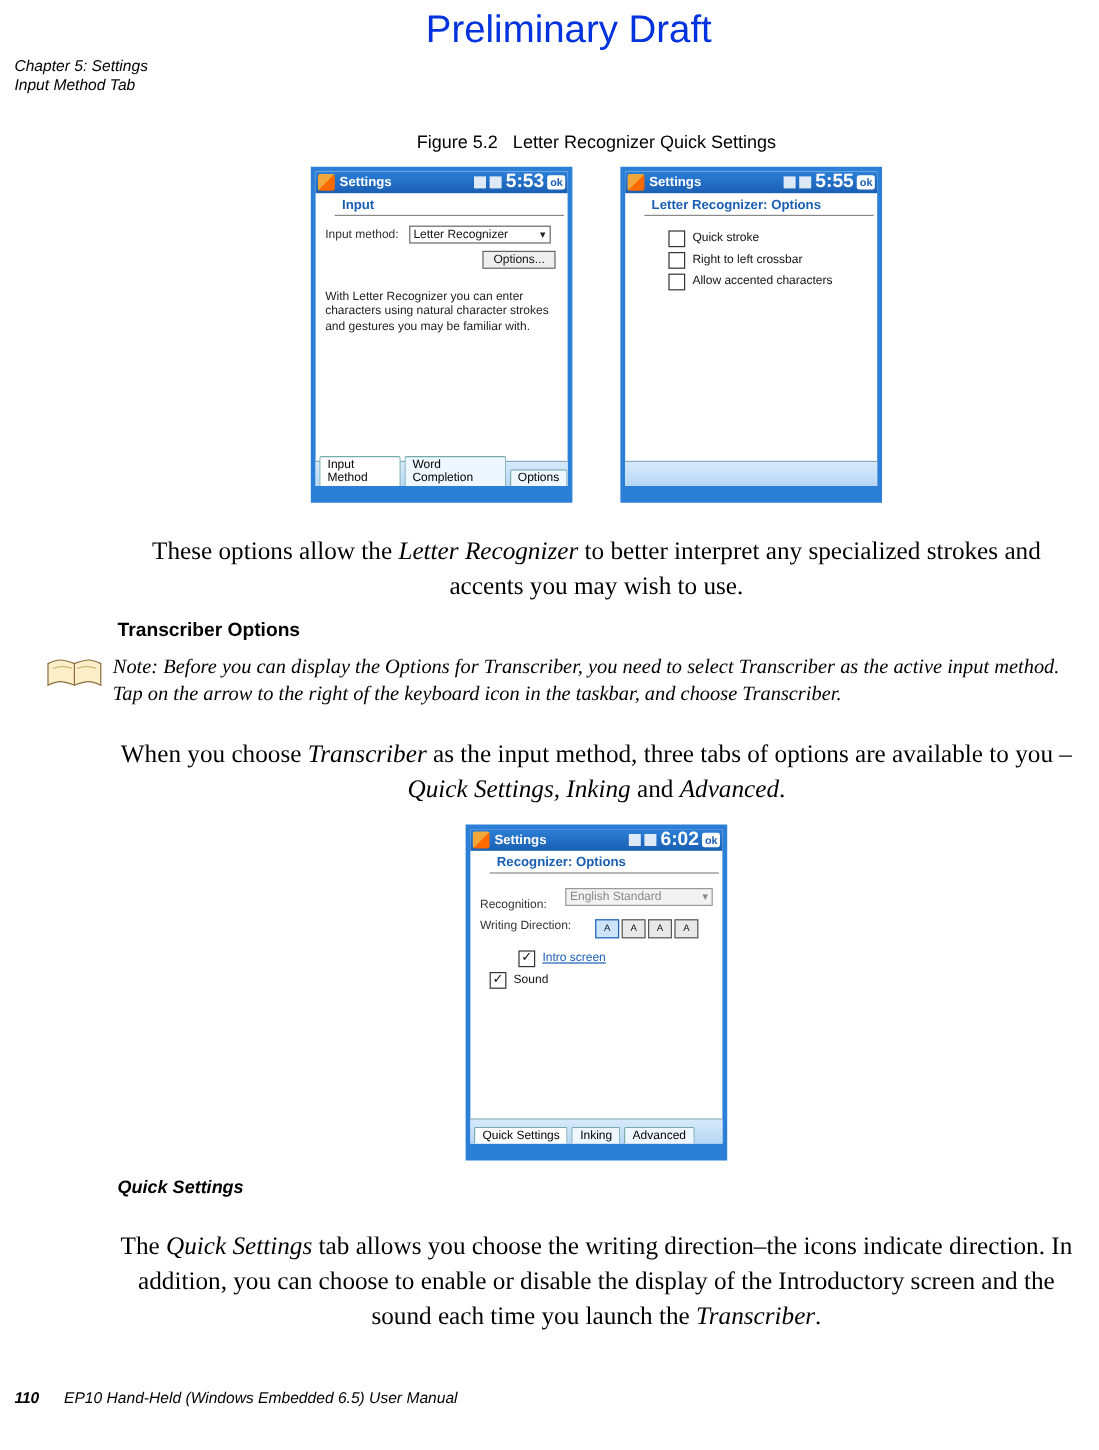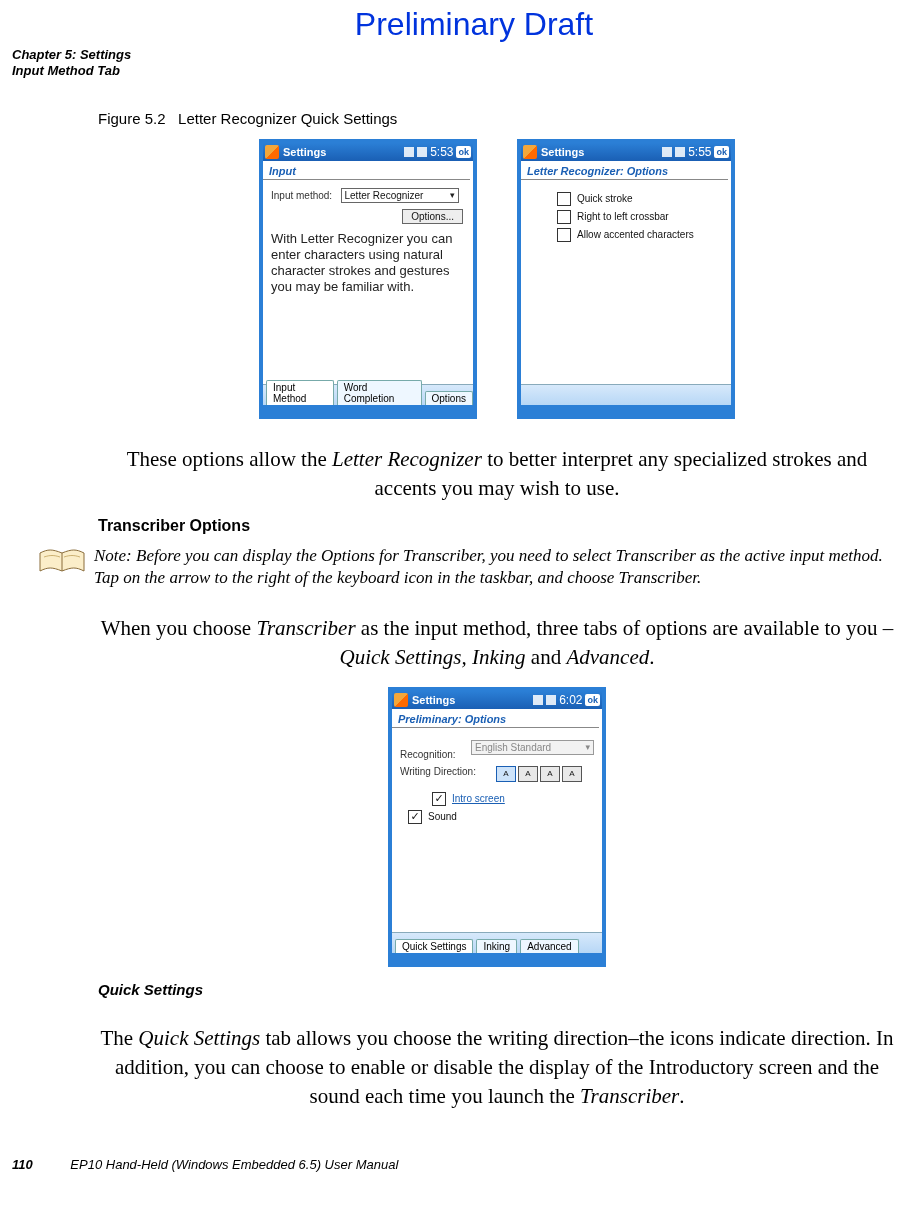--- a/index.html
+++ b/index.html
@@ -16,34 +16,35 @@
     color: #0033dd;
     font-size: 32px;
     text-align: center;
     margin-top: 6px;
     margin-bottom: 4px;
     padding-left: 32px;
   }
   .chapter-header {
     font-family: Verdana, Arial, sans-serif;
     font-style: italic;
-    font-weight: bold;
+    font-weight: normal;
     font-size: 13px;
     line-height: 1.25;
     margin-left: 12px;
     margin-bottom: 30px;
   }
   .content {
     margin-left: 98px;
     margin-right: 20px;
   }
   .figure-caption {
     font-family: Verdana, Arial, sans-serif;
     font-size: 15px;
     margin-bottom: 12px;
+    text-align: center;
   }
   .screenshots-row {
     display: flex;
     justify-content: center;
     gap: 40px;
     margin-bottom: 20px;
   }
   .pda {
     width: 210px;
     border: 4px solid #2b7fd6;
@@ -67,52 +68,51 @@
   }
   .flag-icon {
     width: 14px; height: 14px;
     background: linear-gradient(135deg,#f3a73b 50%, #ff6a00 50%);
     margin-right: 4px;
     border-radius: 2px;
   }
   .tb-spacer { flex:1; }
   .tb-right { display:flex; align-items:center; gap:3px; margin-right:2px;}
   .tb-icon { width:10px; height:10px; background: #fff; opacity:0.85; }
-  .tb-time { font-size:12px; font-weight:normal; }
+  .tb-time { font-size:16px; font-weight:bold; }
   .ok-btn {
     background:#fff; color:#1a5fb4; font-size:9px; font-weight:bold;
     padding: 0 2px; border-radius:2px; height:12px; line-height:12px;
   }
   .pda-subtitle {
     color:#1a5fb4; font-weight:bold; font-size:11px;
     padding: 4px 6px 2px 6px;
     border-bottom:1px solid #888;
-    margin: 0 3px 6px 0;
-    font-style: italic;
+    margin: 0 3px 6px 16px;
   }
   .pda-body {
     padding: 2px 8px;
     min-height: 198px;
     box-sizing: border-box;
     color:#111;
     font-size:10px;
   }
   .lbl { color:#333; }
   .sel-box {
     border:1px solid #666; padding:1px 18px 1px 3px; font-size:10px;
     background:white; position:relative; display:inline-block; min-width:95px;
   }
   .sel-box::after{
     content:"▾"; position:absolute; right:3px; top:1px; font-size:9px; color:#222;
   }
   .opt-btn{
     border:1px solid #666; padding:1px 8px; font-size:10px; background:#eee;
     display:inline-block;
   }
-  .help-txt{ margin-top:7px; font-size:13px; line-height:1.25; color:#222;}
+  .help-txt{ margin-top:18px; font-size:10px; line-height:1.25; color:#222;}
   .checkbox-row { display:flex; align-items:center; gap:6px; margin:4px 0 4px 28px; }
   .cb { width:12px; height:12px; border:1px solid #333; background:white; flex:none;}
   .cb.checked::after{ content:"✓"; font-size:11px; line-height:10px; display:block; text-align:center;}
   .link { color:#1a5fb4; text-decoration:underline; }
   .pda-tabs {
     background: linear-gradient(to bottom,#d7e9fb,#b7d7f6);
     border-top:1px solid #8ab;
     height:20px; display:flex; align-items:flex-end;
     font-size:10px;
   }
@@ -160,21 +160,21 @@
   .note-label { font-style: italic; }
   .single-screenshot{ display:flex; justify-content:center; margin:8px 0 14px 0;}
   .footer {
     font-family: Verdana, Arial, sans-serif;
     font-style: italic;
     font-size: 13px;
     position:absolute;
     bottom: 14px;
     left: 12px;
   }
-  .footer .pn { font-weight:bold; margin-right:34px;}
+  .footer .pn { font-weight:bold; margin-right:17px;}
   .disabled-sel{
     border:1px solid #999; background:#f2f2f2; color:#888;
     padding:1px 18px 1px 3px; min-width:100px; position:relative; display:inline-block;
     font-size:10px;
   }
   .disabled-sel::after{ content:"▾"; position:absolute; right:3px; top:1px; font-size:9px; color:#888;}
   .wd-icons{ display:inline-flex; gap:2px; margin-left:4px;}
   .wd-icons span{
     width:18px; height:14px; border:1px solid #555; background:#e8e8e8;
     font-size:8px; display:flex; align-items:center; justify-content:center;
@@ -292,21 +292,21 @@
         <span class="flag-icon"></span>
         <span>Settings</span>
         <span class="tb-spacer"></span>
         <span class="tb-right">
           <span class="tb-icon"></span>
           <span class="tb-icon"></span>
           <span class="tb-time">6:02</span>
           <span class="ok-btn">ok</span>
         </span>
       </div>
-      <div class="pda-subtitle">Preliminary: Options</div>
+      <div class="pda-subtitle">Recognizer: Options</div>
       <div class="pda-body">
         <div style="display:flex; align-items:center; gap:6px; margin-bottom:6px;">
           <span class="lbl" style="width:86px;margin-top:13px;">Recognition:</span>
           <span class="disabled-sel">English Standard</span>
         </div>
         <div style="display:flex; align-items:flex-start; gap:6px; margin-bottom:10px;">
           <span class="lbl" style="width:86px;">Writing Direction:</span>
           <span class="wd-icons">
             <span class="sel">A</span>
             <span>A</span>

